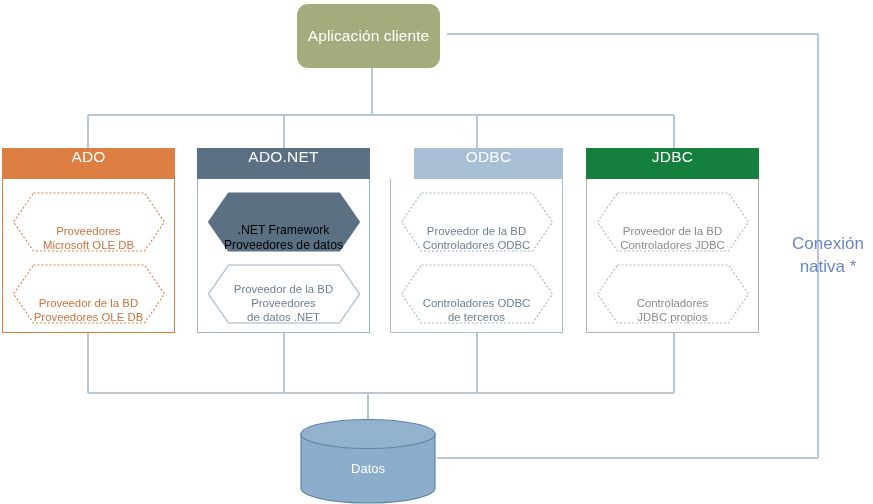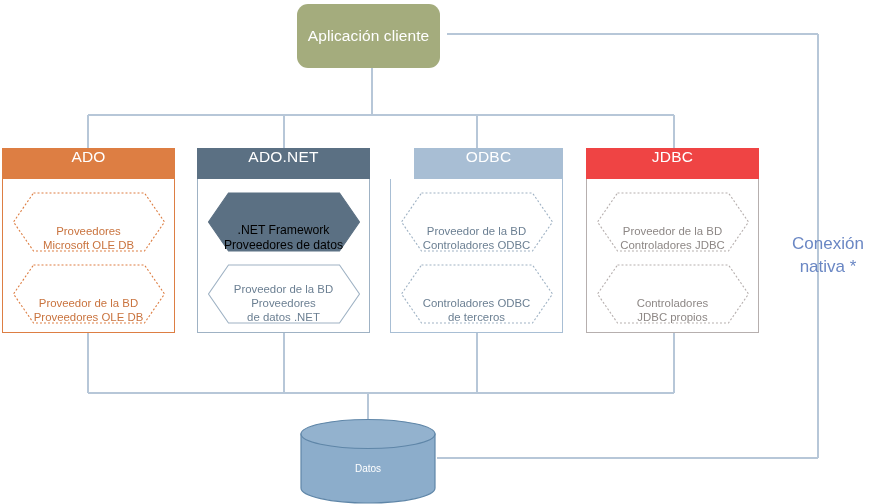--- a/index.html
+++ b/index.html
@@ -69,21 +69,21 @@
 
   .col-adonet{ left:197px; }
   .col-adonet .hdr{ background:#5B7083; }
   .col-adonet .body{ border-color:#9FB2C4; }
 
   .col-odbc{ left:390px; }
   .col-odbc .hdr{ background:#A8BED4;margin-left:24px; }
   .col-odbc .body{ border-color:#A8BED4; }
 
   .col-jdbc{ left:586px; }
-  .col-jdbc .hdr{ background:#ef4444; }
+  .col-jdbc .hdr{ background:#15803d; }
   .col-jdbc .body{ border-color:#B6AFAE; }
 
   
   .hexwrap{
     position:absolute;
     left:50%;
     transform:translateX(-50%);
     width:155px;
     height:62px;
   }
@@ -122,21 +122,21 @@
     width:138px; height:86px;
   }
   .db .dblabel{
     position:absolute;
     left:0; top:0;
     width:138px; height:86px;
     display:flex;
     align-items:center;
     justify-content:center;
     color:#ffffff;
-    font-size:10px;
+    font-size:13px;
     padding-top:14px;
     box-sizing:border-box;
   }
   
   .native-caption{
     position:absolute;
     left:789px; top:233px;
     width:78px;
     text-align:center;
     color:#6A87C4;

